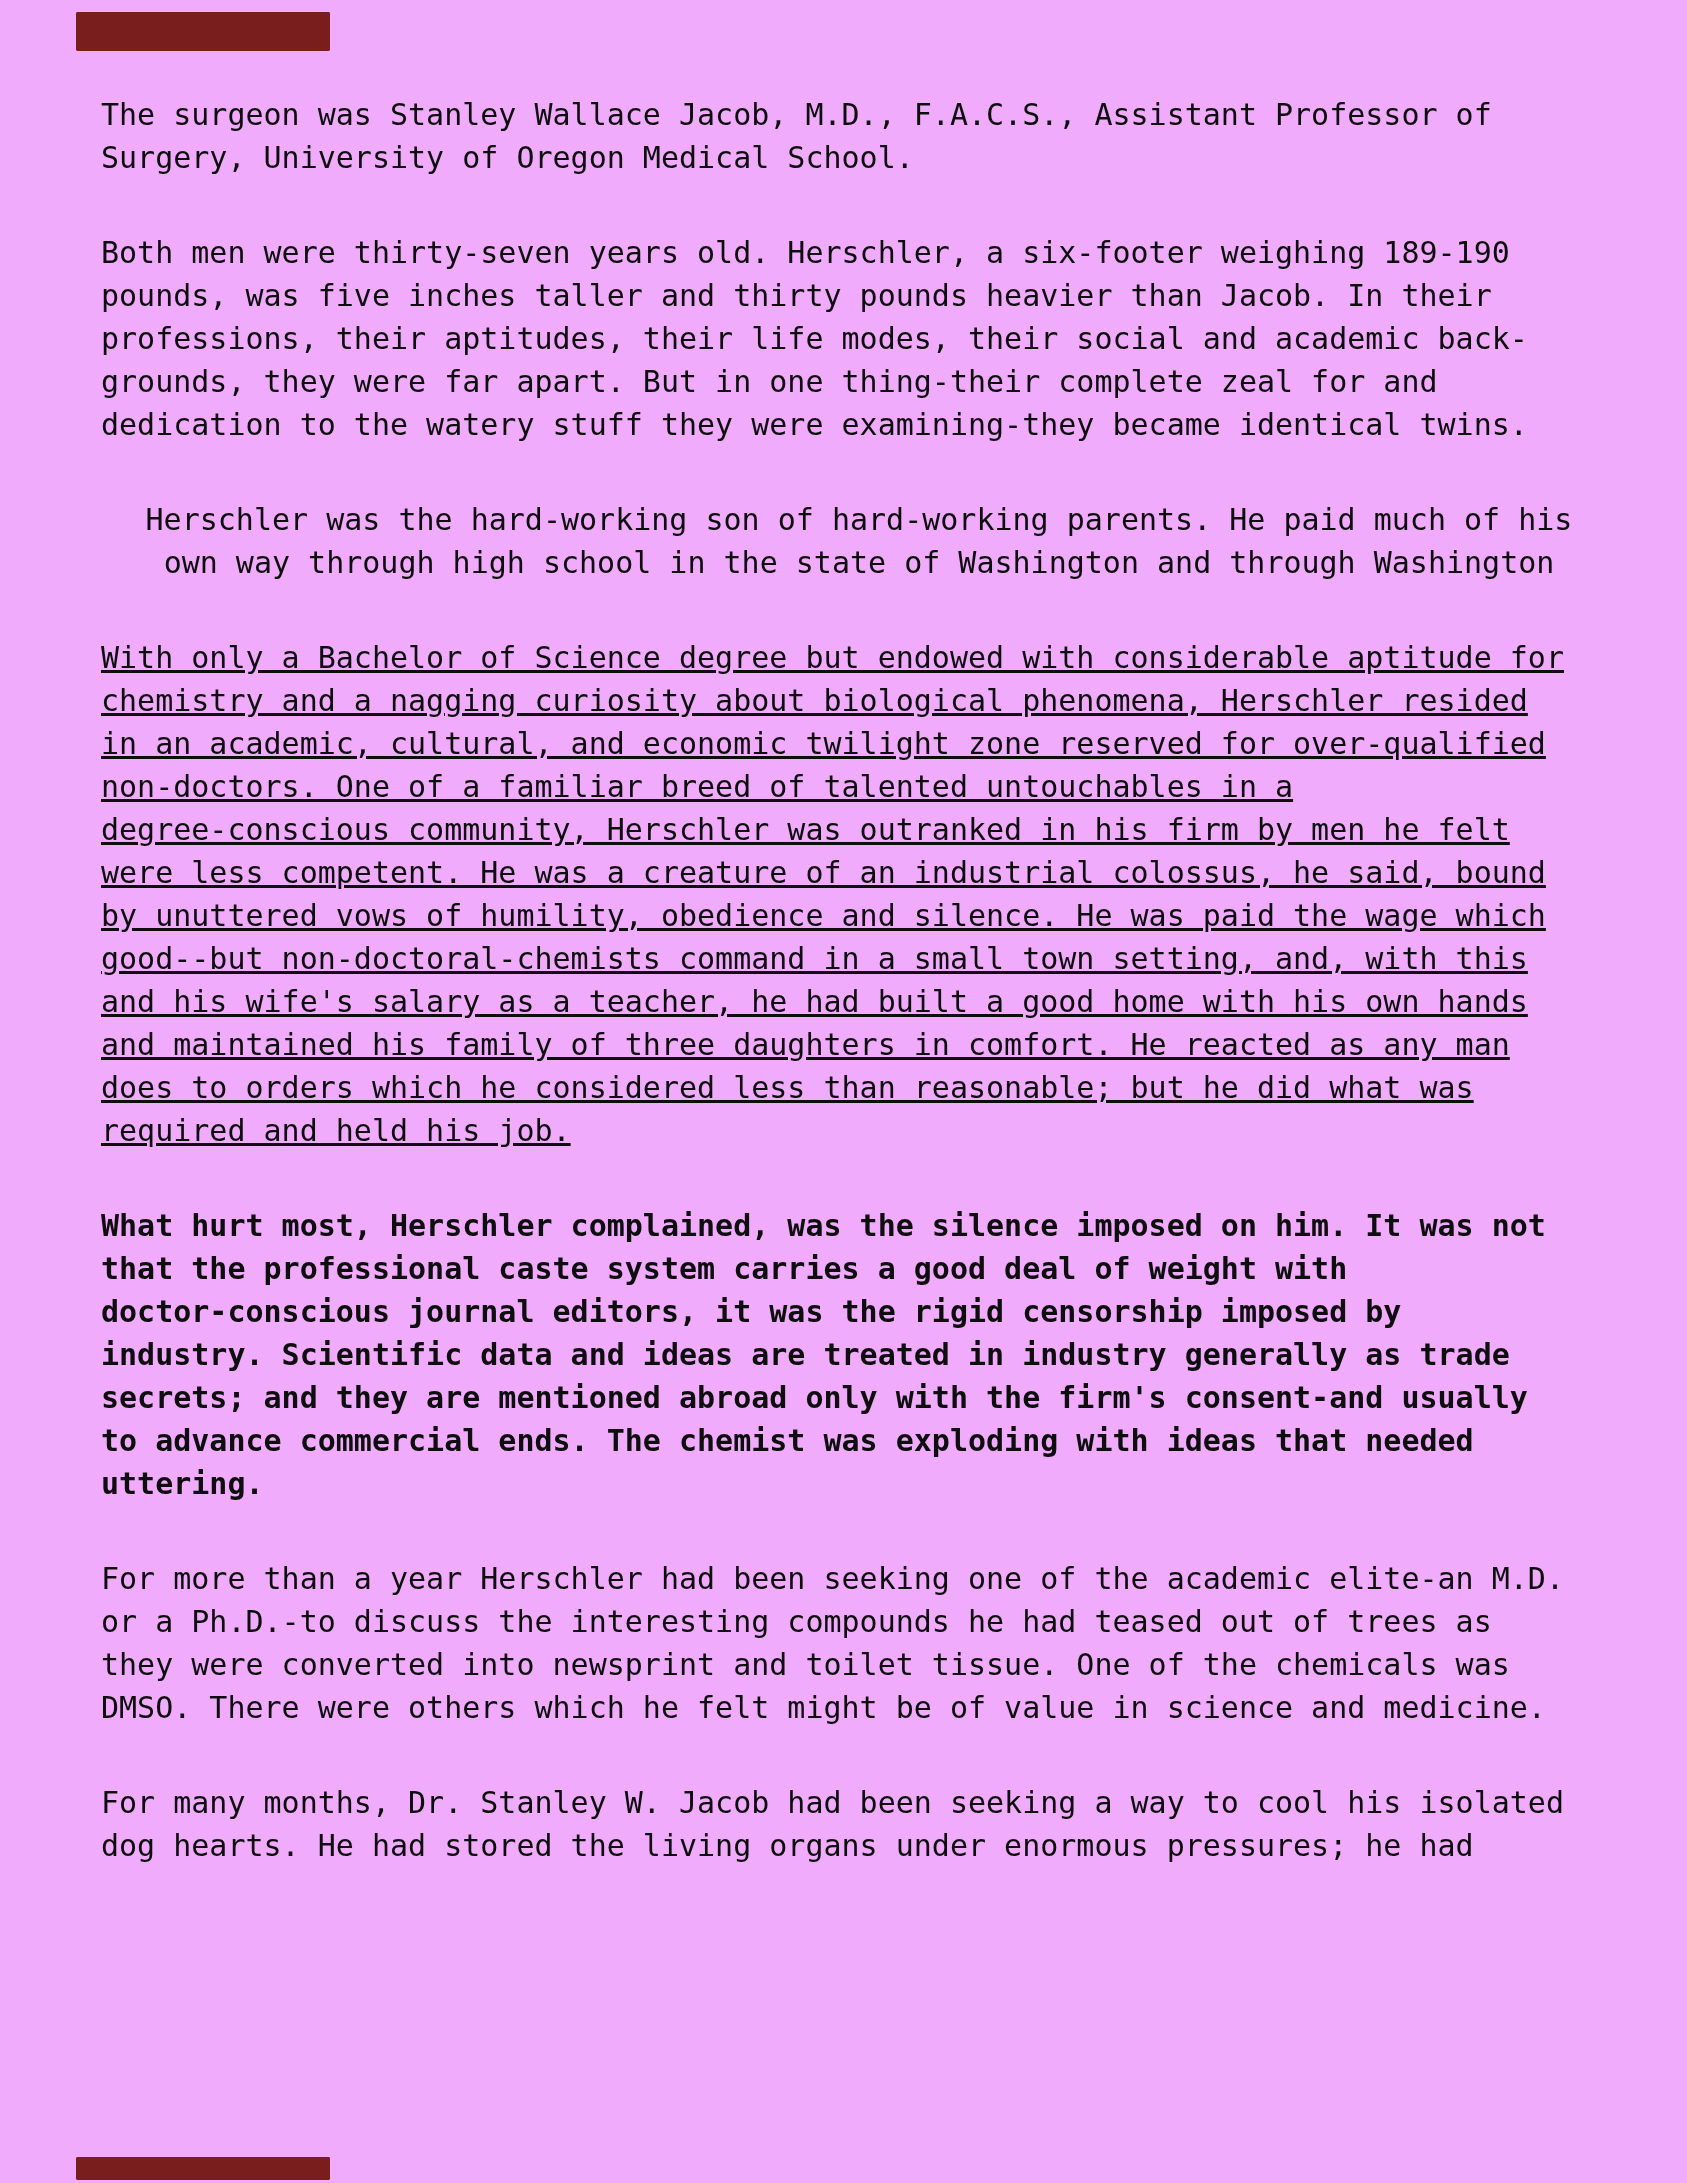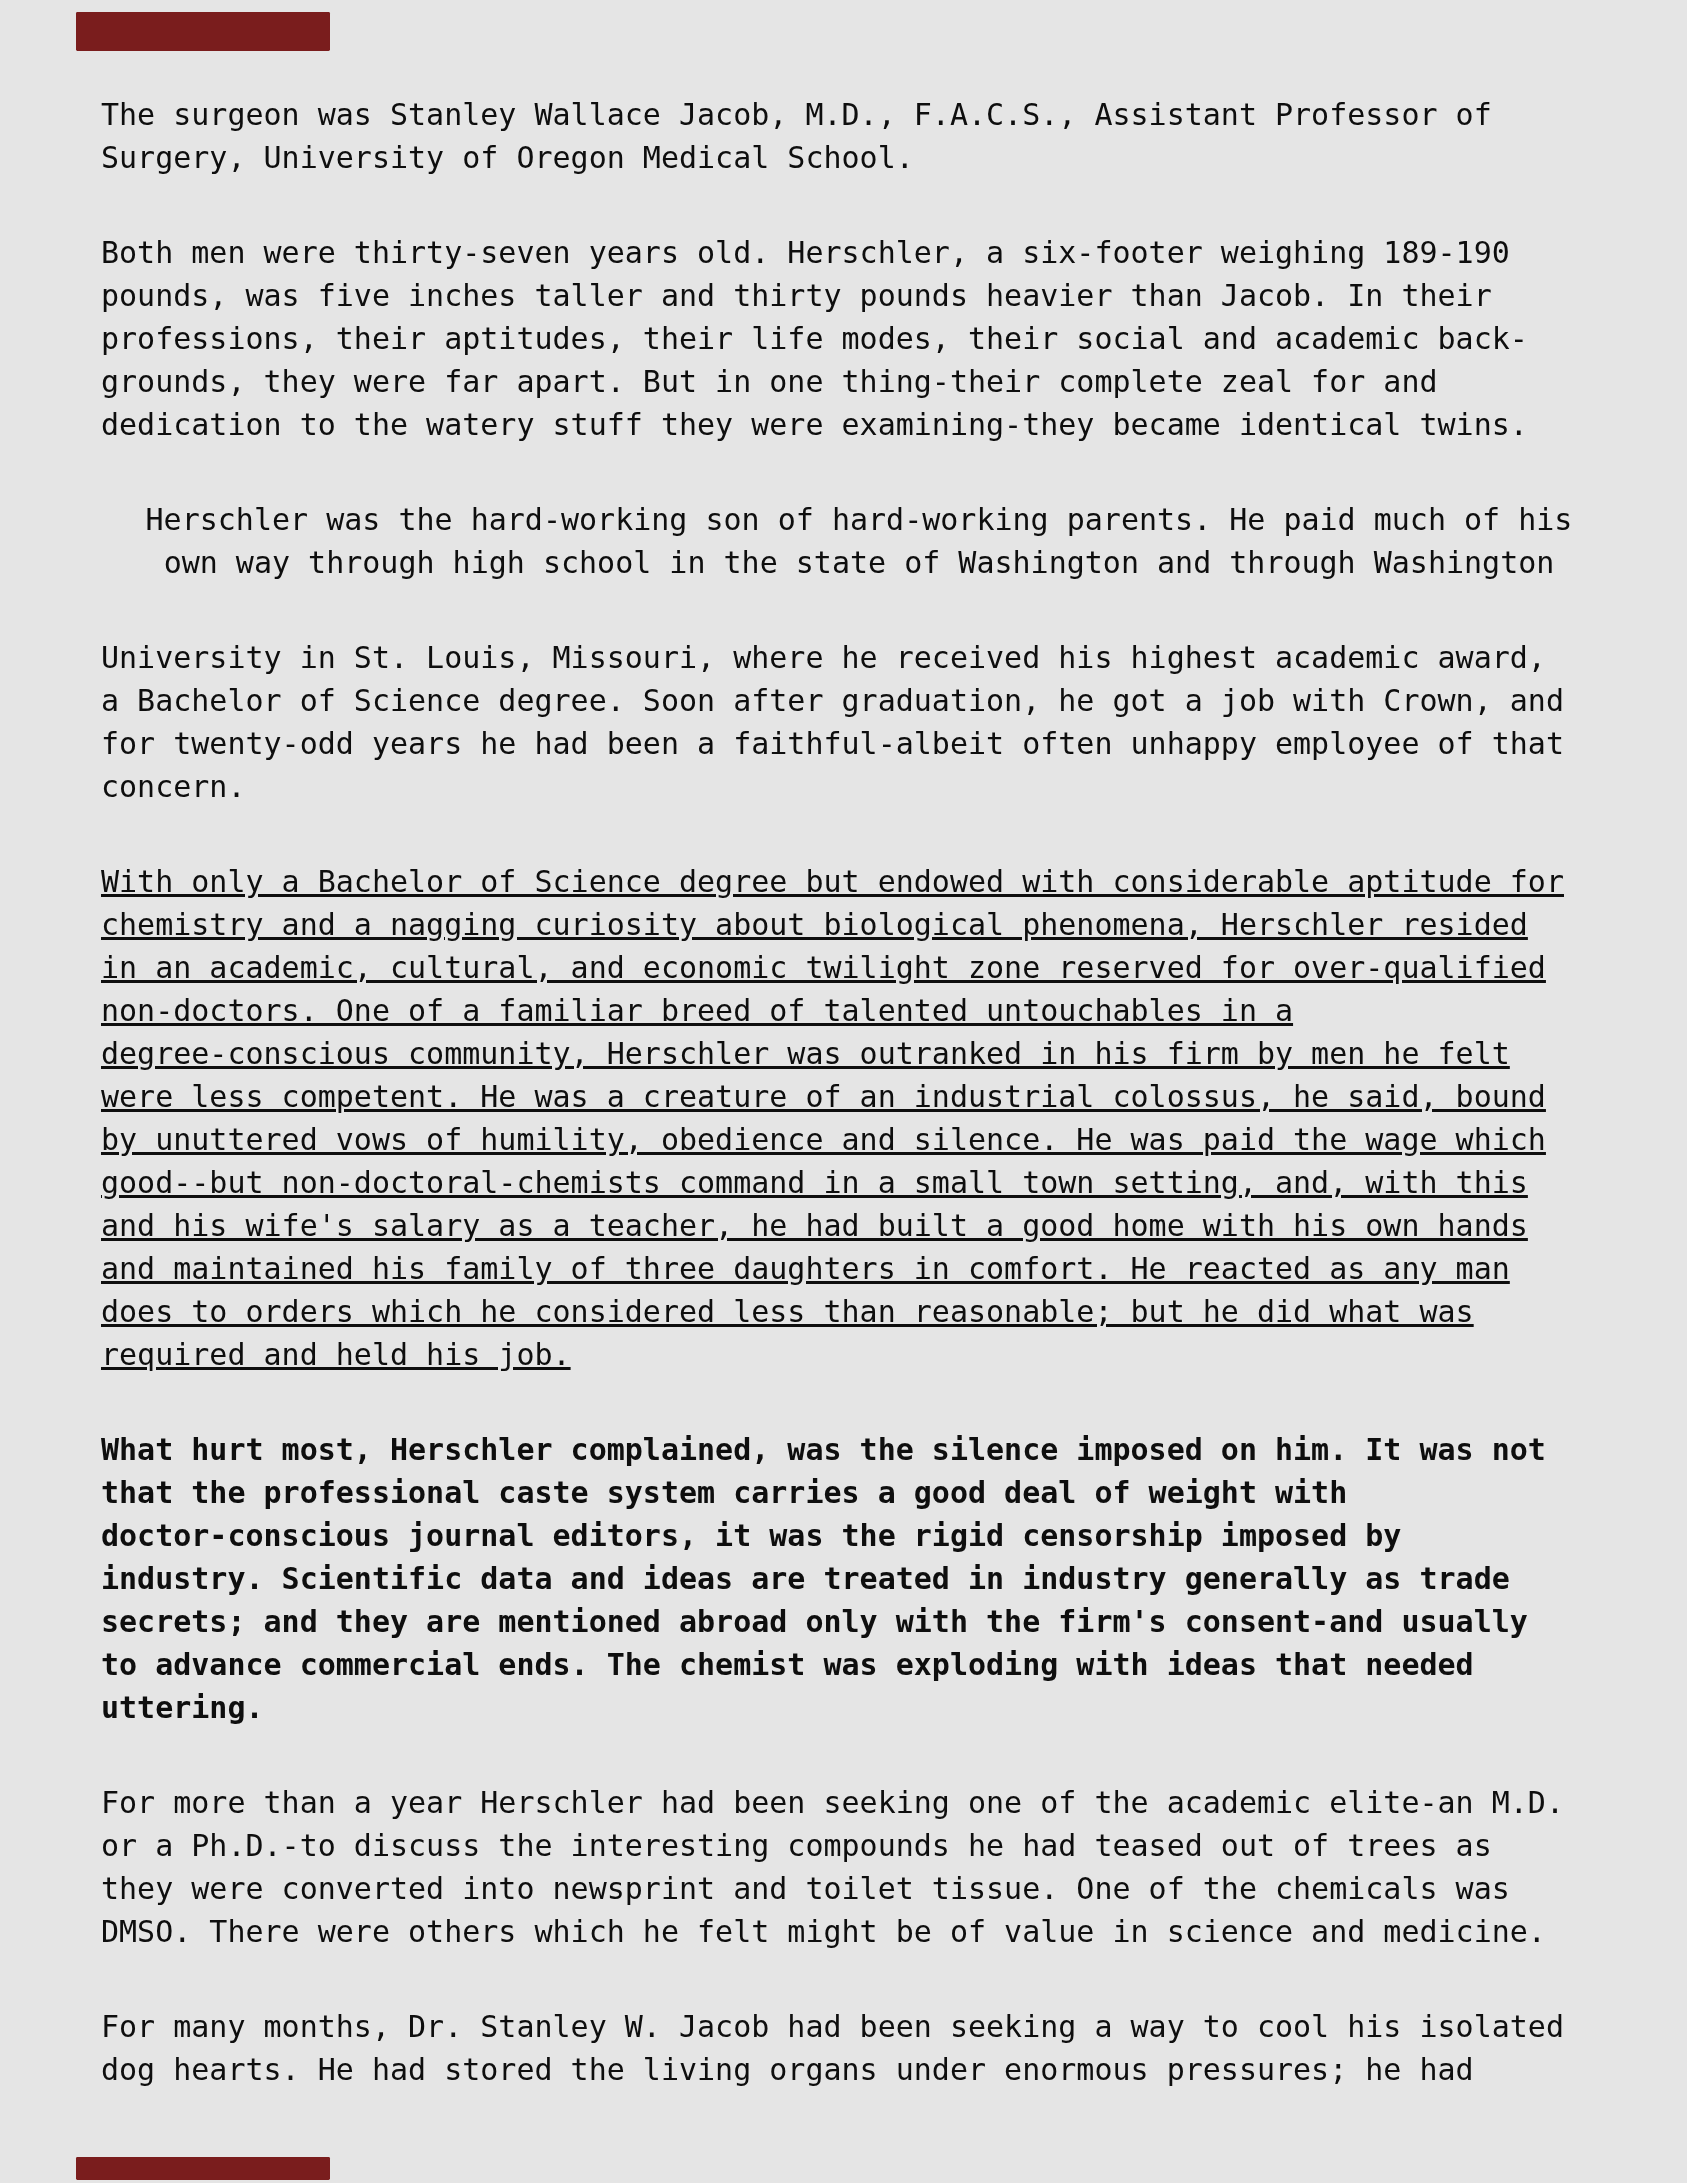--- a/index.html
+++ b/index.html
@@ -7,21 +7,21 @@
     width: 1687px;
     height: 2183px;
     background: #ffffff;
     position: relative;
     overflow: hidden;
     font-family: "DejaVu Sans Mono", "Liberation Mono", monospace;
   }
   .sheet {
     position: absolute;
     inset: 0;
-    background: #e5e5e5;
+    background: #f0abfc;
   }
   .body-text {
     position: absolute;
     left: 101px;
     top: 93px;
     width: 1516px;
   }
   .body-text p {
     margin: 0 0 52px 0;
     font-family: "DejaVu Sans Mono", "Liberation Mono", monospace;
@@ -50,24 +50,20 @@
   <section class="body-text">
     <p style="color: rgb(14, 14, 14);">The surgeon was Stanley Wallace Jacob, M.D., F.A.C.S., Assistant Professor of
 Surgery, University of Oregon Medical School.</p>
     <p style="color: rgb(14, 14, 14);">Both men were thirty-seven years old. Herschler, a six-footer weighing 189-190
 pounds, was five inches taller and thirty pounds heavier than Jacob. In their
 professions, their aptitudes, their life modes, their social and academic back-
 grounds, they were far apart. But in one thing-their complete zeal for and
 dedication to the watery stuff they were examining-they became identical twins.</p>
     <p style="color: rgb(14, 14, 14); text-align: center;">Herschler was the hard-working son of hard-working parents. He paid much of his
 own way through high school in the state of Washington and through Washington</p>
-    <p style="color: rgb(14, 14, 14);">University in St. Louis, Missouri, where he received his highest academic award,
-a Bachelor of Science degree. Soon after graduation, he got a job with Crown, and
-for twenty-odd years he had been a faithful-albeit often unhappy employee of that
-concern.</p>
     <p style="color: rgb(14, 14, 14); text-decoration: underline;">With only a Bachelor of Science degree but endowed with considerable aptitude for
 chemistry and a nagging curiosity about biological phenomena, Herschler resided
 in an academic, cultural, and economic twilight zone reserved for over-qualified
 non-doctors. One of a familiar breed of talented untouchables in a
 degree-conscious community, Herschler was outranked in his firm by men he felt
 were less competent. He was a creature of an industrial colossus, he said, bound
 by unuttered vows of humility, obedience and silence. He was paid the wage which
 good--but non-doctoral-chemists command in a small town setting, and, with this
 and his wife's salary as a teacher, he had built a good home with his own hands
 and maintained his family of three daughters in comfort. He reacted as any man

